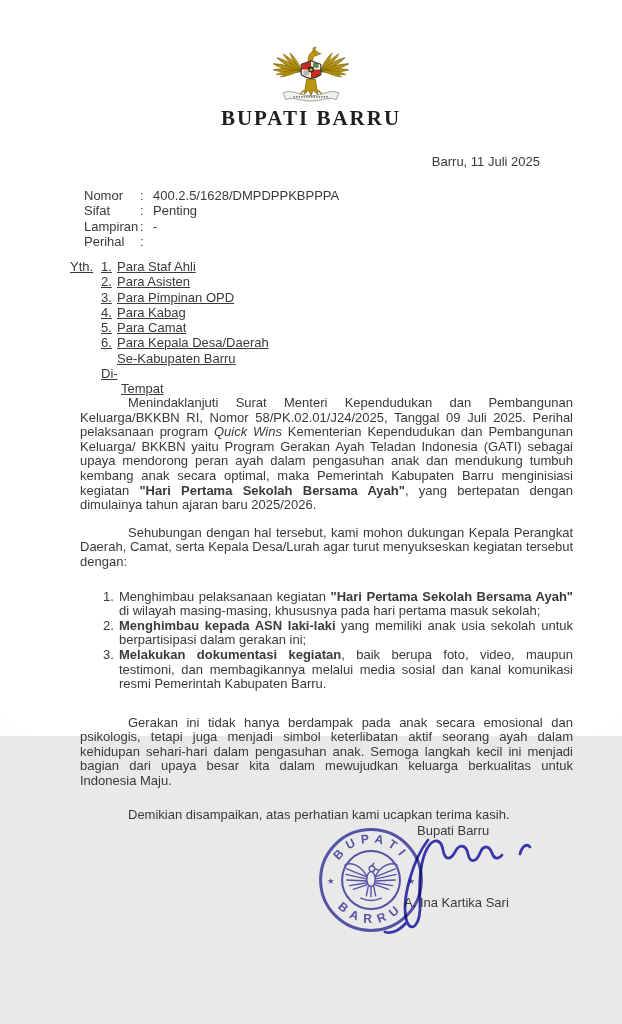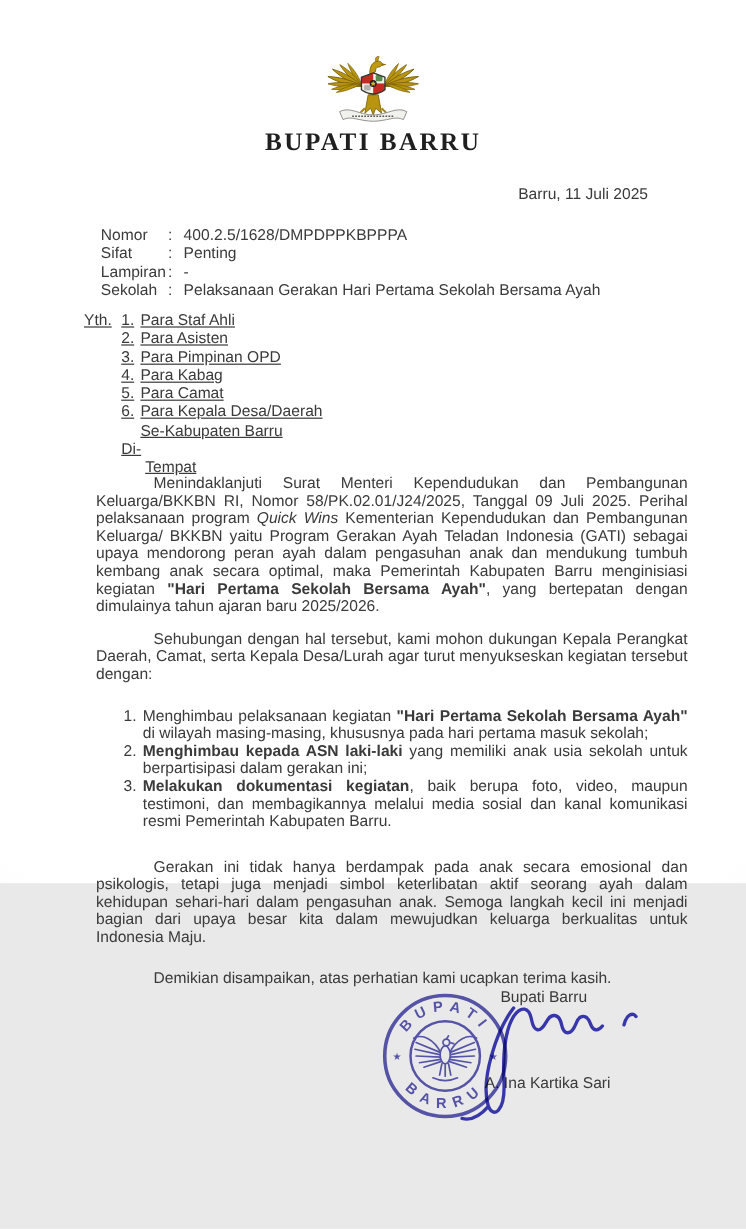--- a/index.html
+++ b/index.html
@@ -117,23 +117,22 @@
       <span>Sifat</span>
         <span>:</span>
         <span>Penting</span>
     </div>
     <div class="mrow">
       <span>Lampiran</span>
         <span>:</span>
         <span>-</span>
     </div>
     <div class="mrow">
-      <span>Sekolah</span>
-        <span>:</span>
-        <span>Pelaksanaan Gerakan Hari Pertama Sekolah Bersama Ayah</span>
+      <span>Perihal</span>
+        <span>:</span>
     </div>
   </div>
 
   <div class="recipients">
     <div class="rrow">
       <span class="yth">Yth.</span>
       <span class="rnum">1.</span>
       <span>Para Staf Ahli</span>
     </div>
     <div class="rrow">

